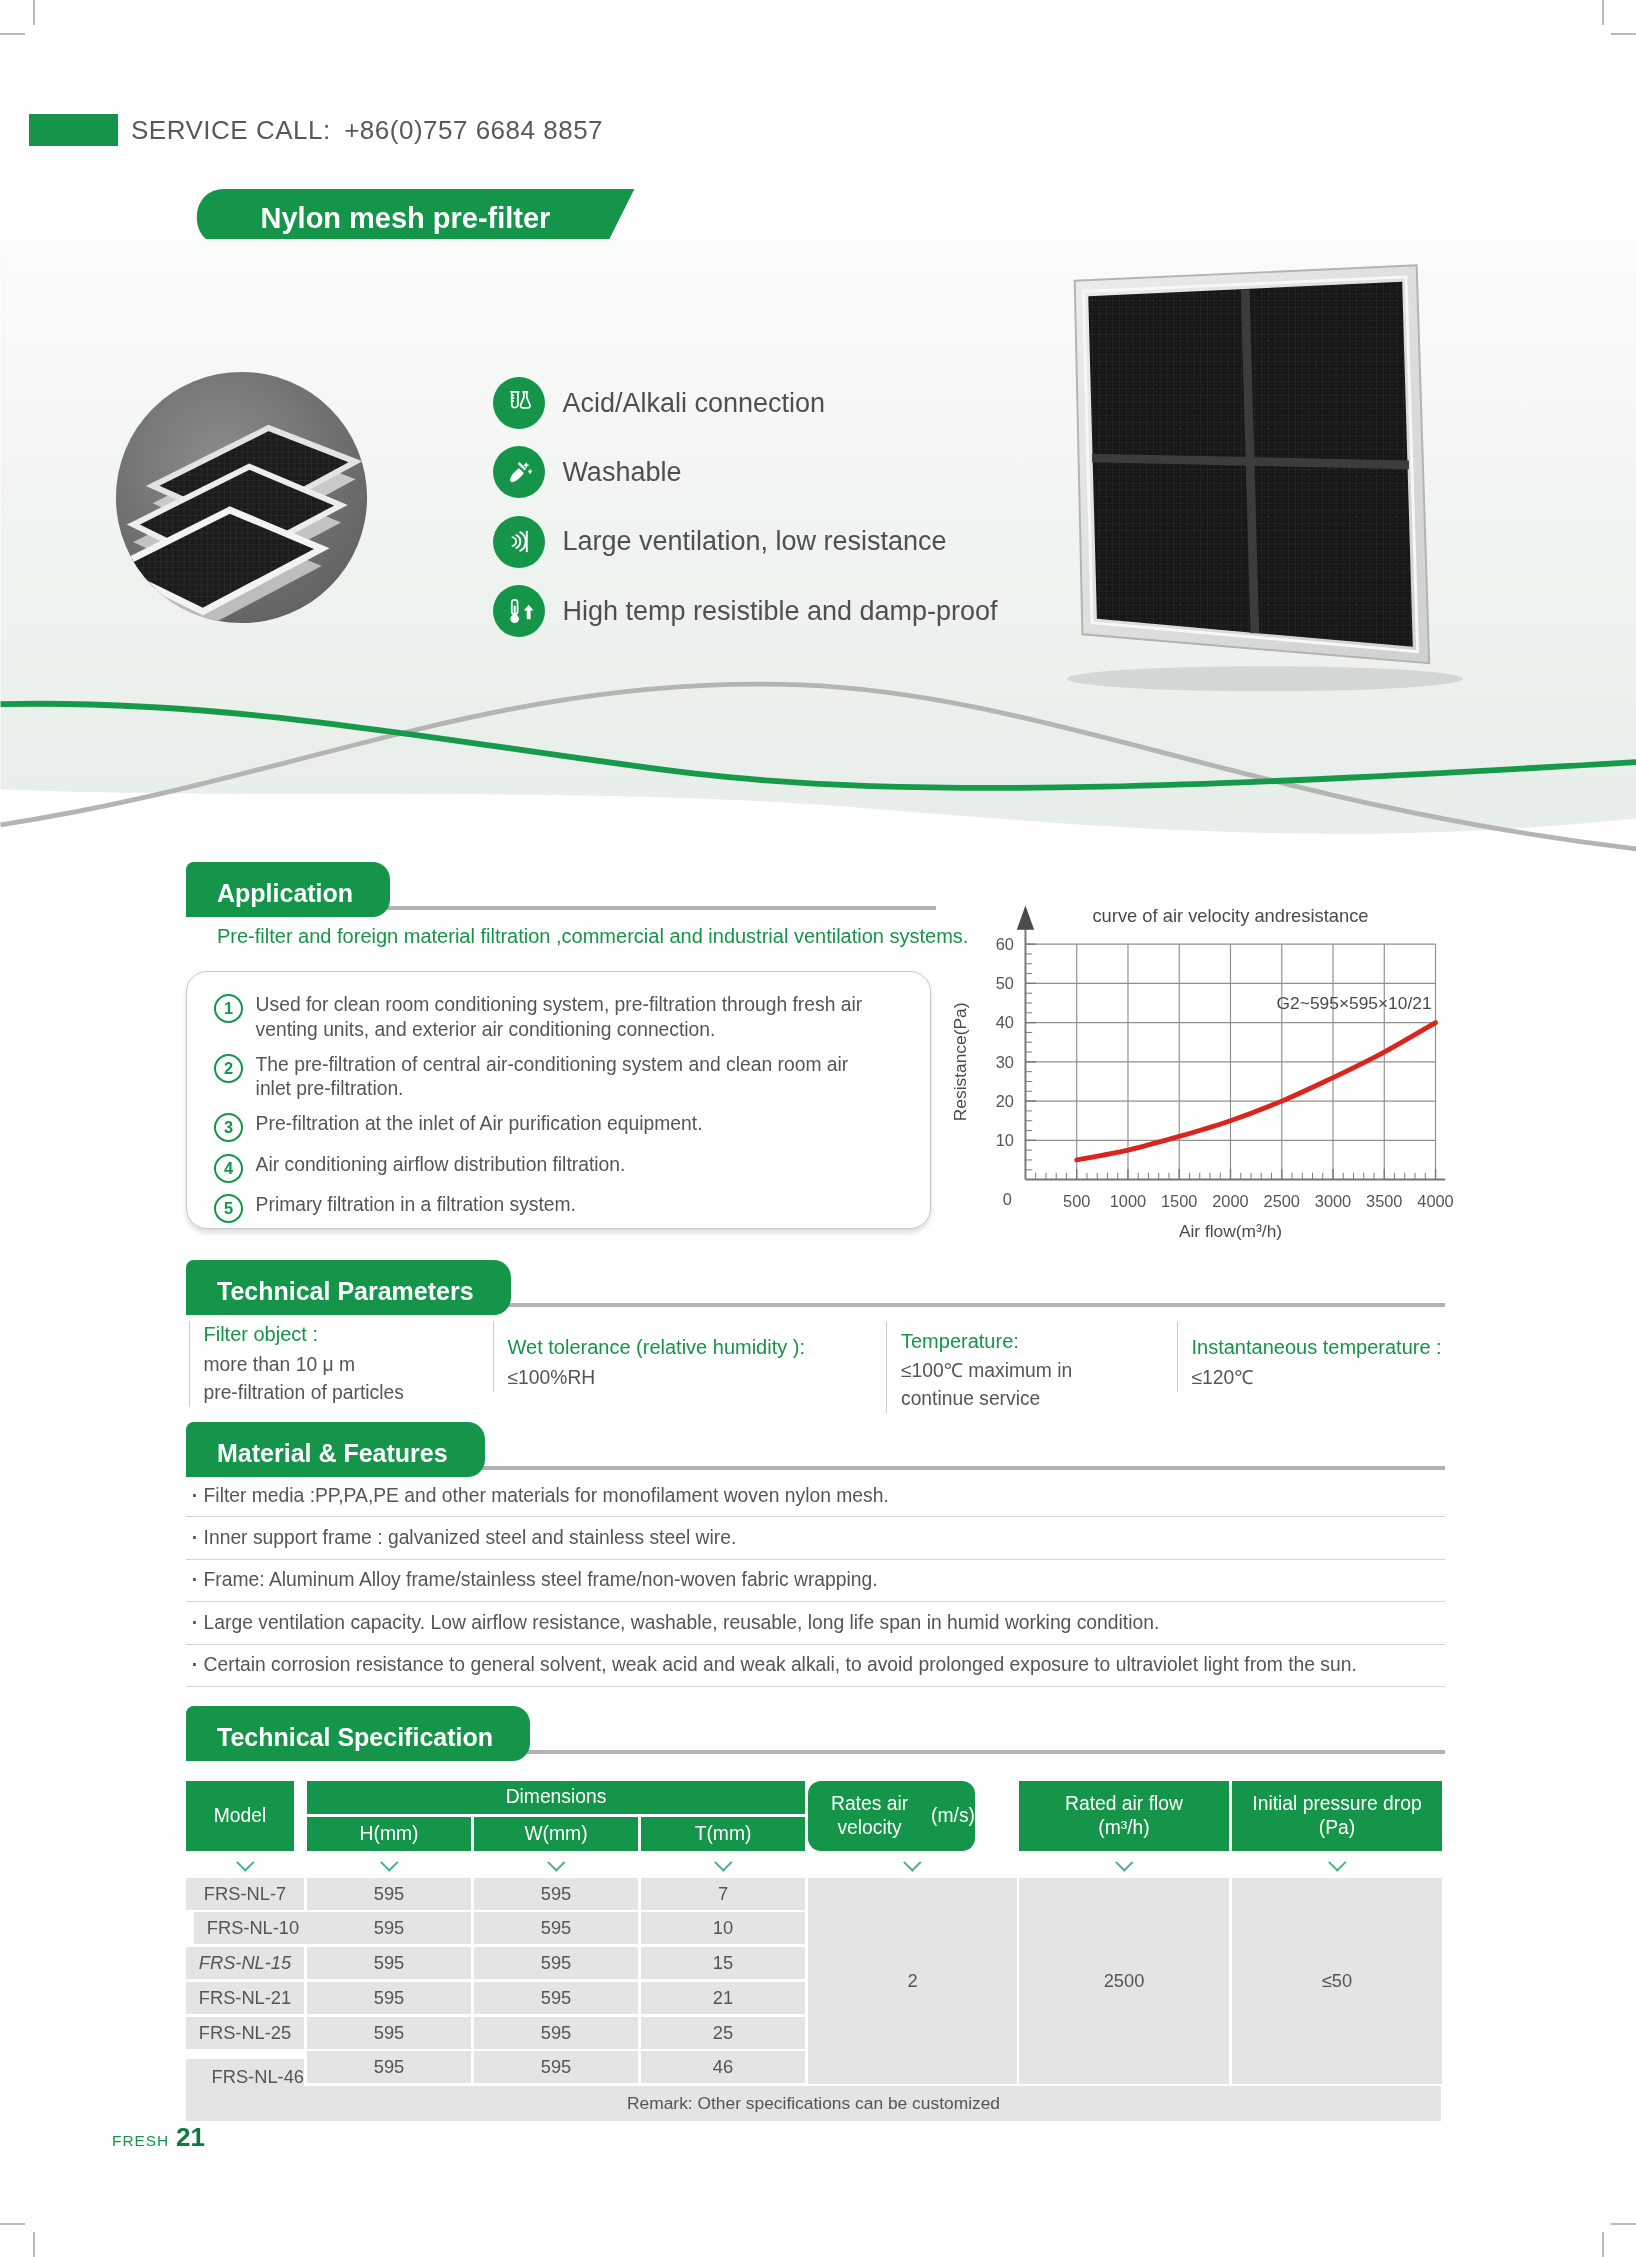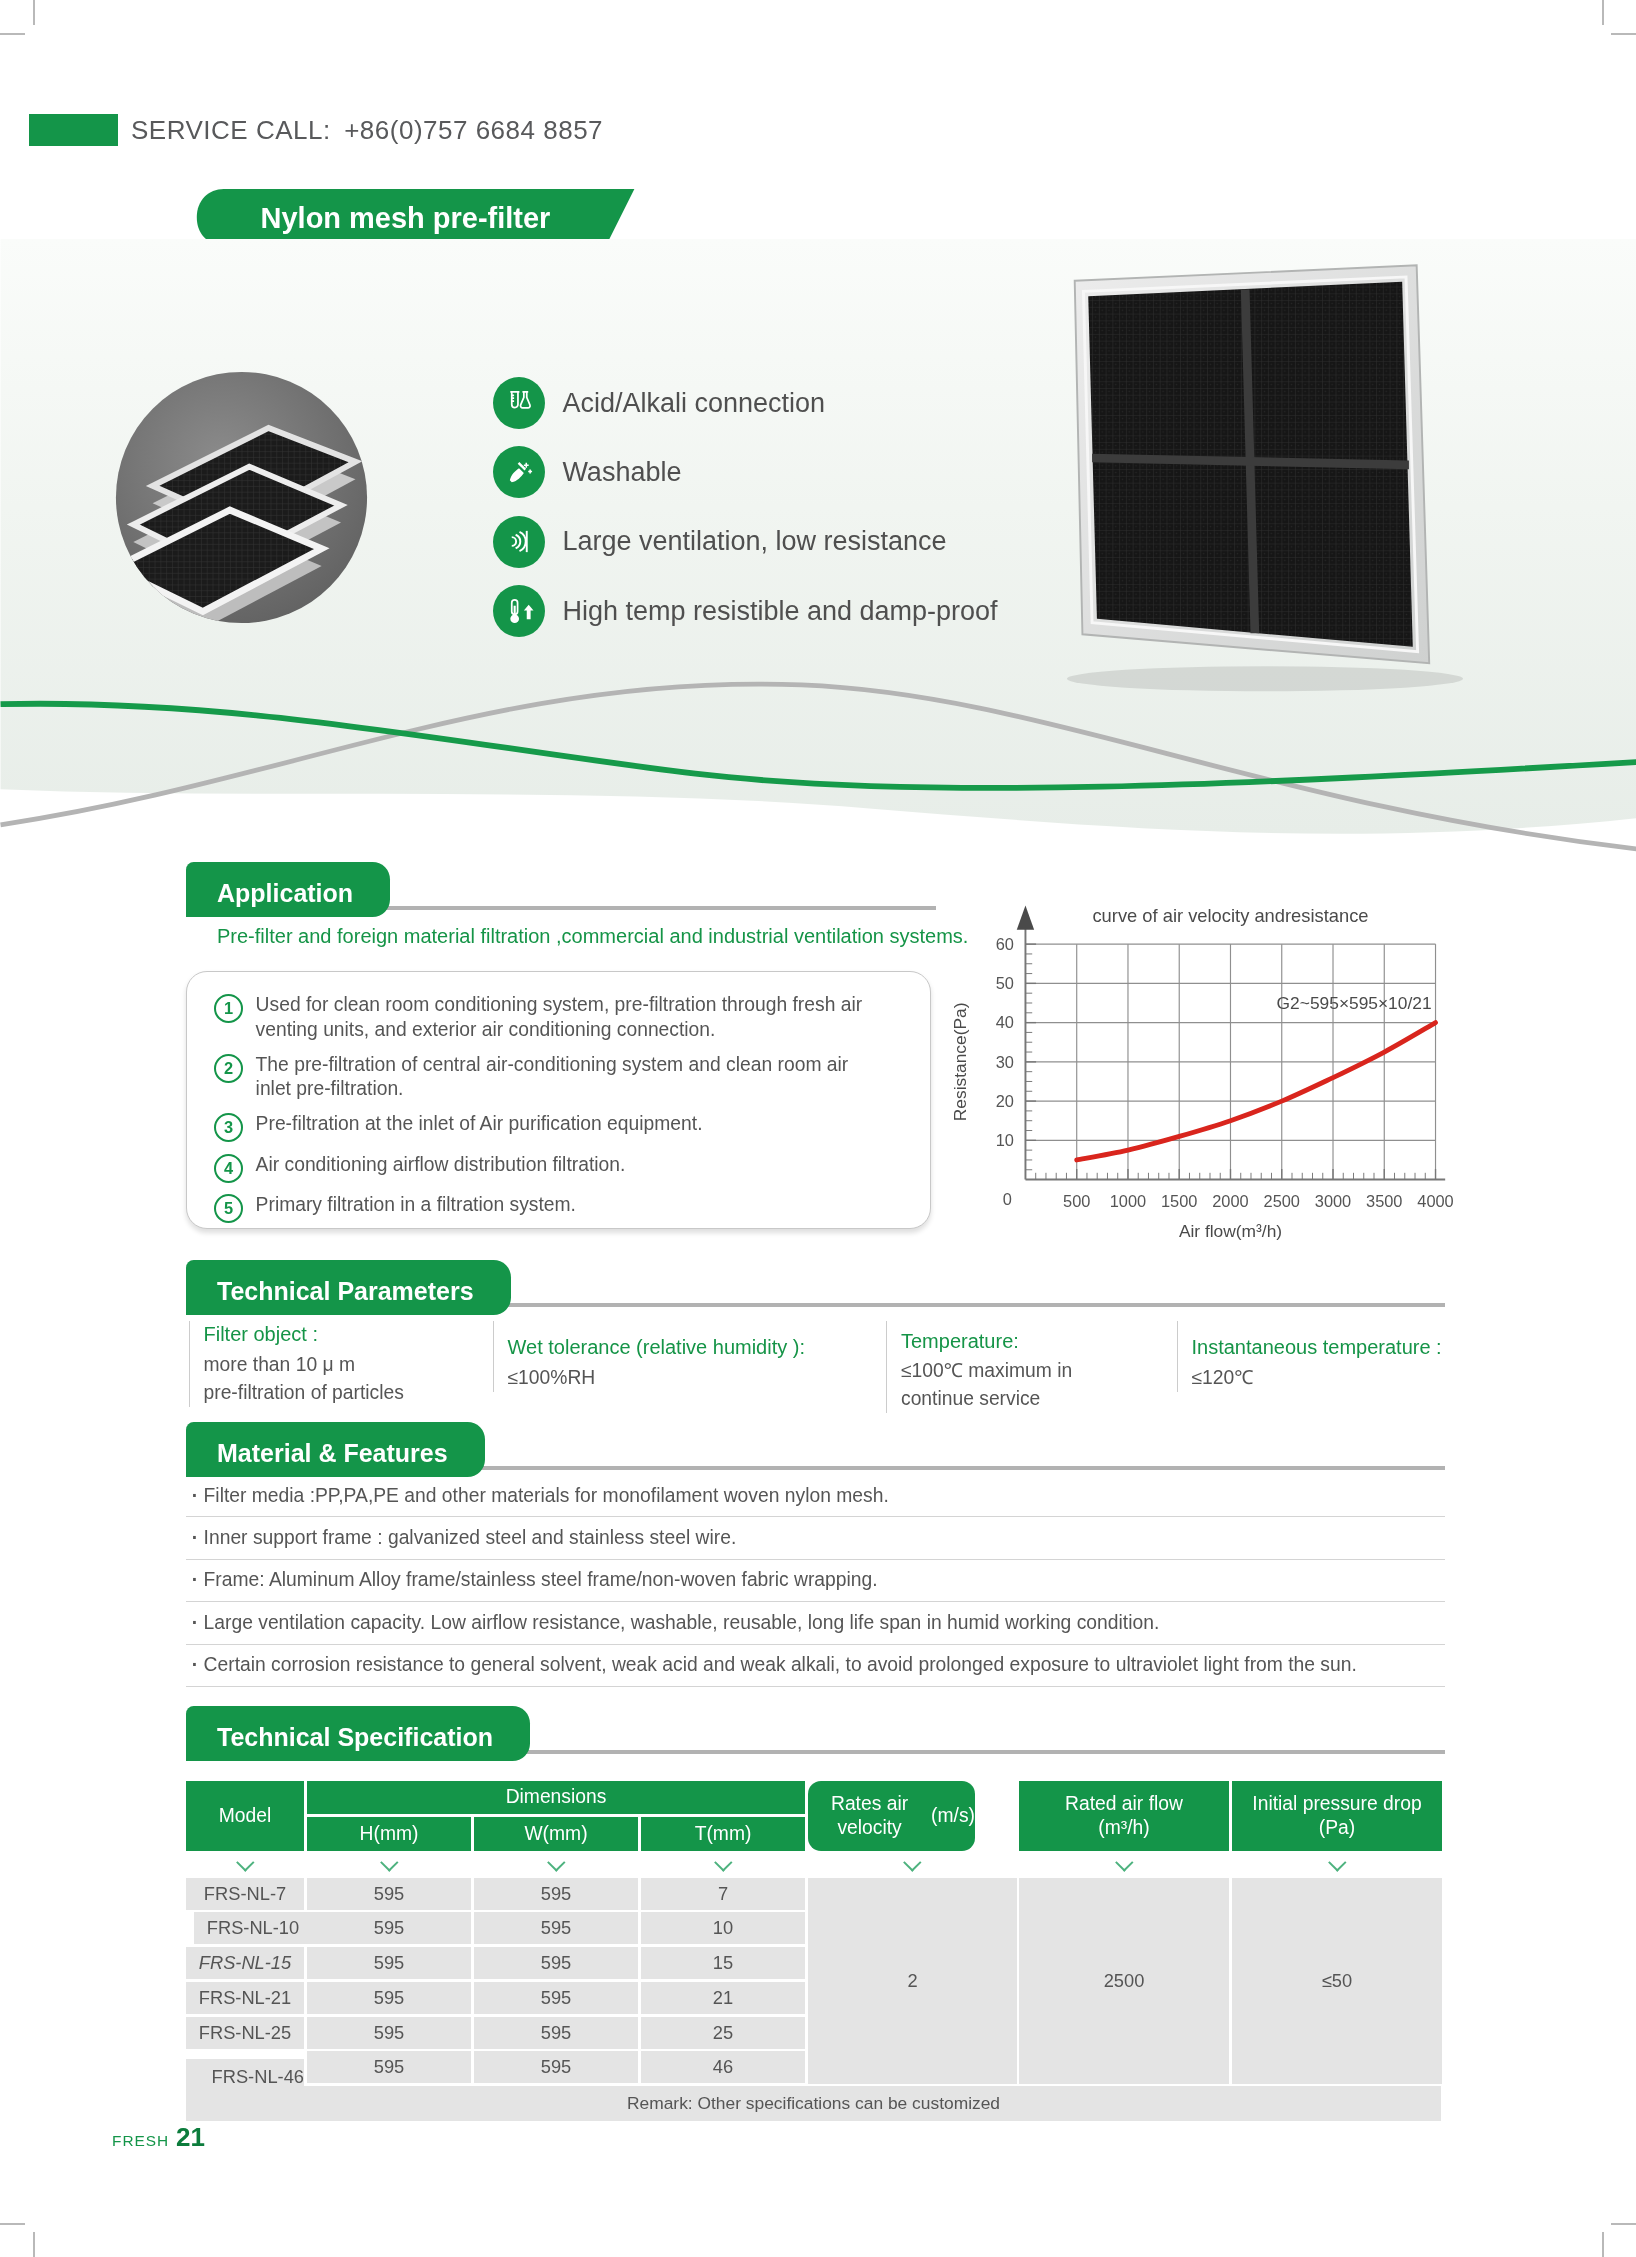--- a/index.html
+++ b/index.html
@@ -372,21 +372,21 @@
     <div class="mfrow">Certain corrosion resistance to general solvent, weak acid and weak alkali, to avoid prolonged exposure to ultraviolet light from the sun.</div>
   </div>
 
   <div class="tab" style="top:1706px;">
     <span>Technical Specification</span>
   </div>
   <div class="rule" style="top:1750px;width:1259px;"></div>
 
   <div class="spec">
 
-    <div class="cell ghead" style="left:0;top:0;width:118px;height:70px;">
+    <div class="cell ghead" style="left:0;top:0;width:108px;height:70px;">
       <span>Model</span>
     </div>
     <div class="cell ghead" style="left:121px;top:0;width:498px;height:33px;">
       <span>Dimensions</span>
     </div>
     <div class="cell ghead" style="left:121px;top:36px;width:164px;height:34px;">
       <span>H(mm)</span>
     </div>
     <div class="cell ghead" style="left:288px;top:36px;width:164px;height:34px;">
       <span>W(mm)</span>

